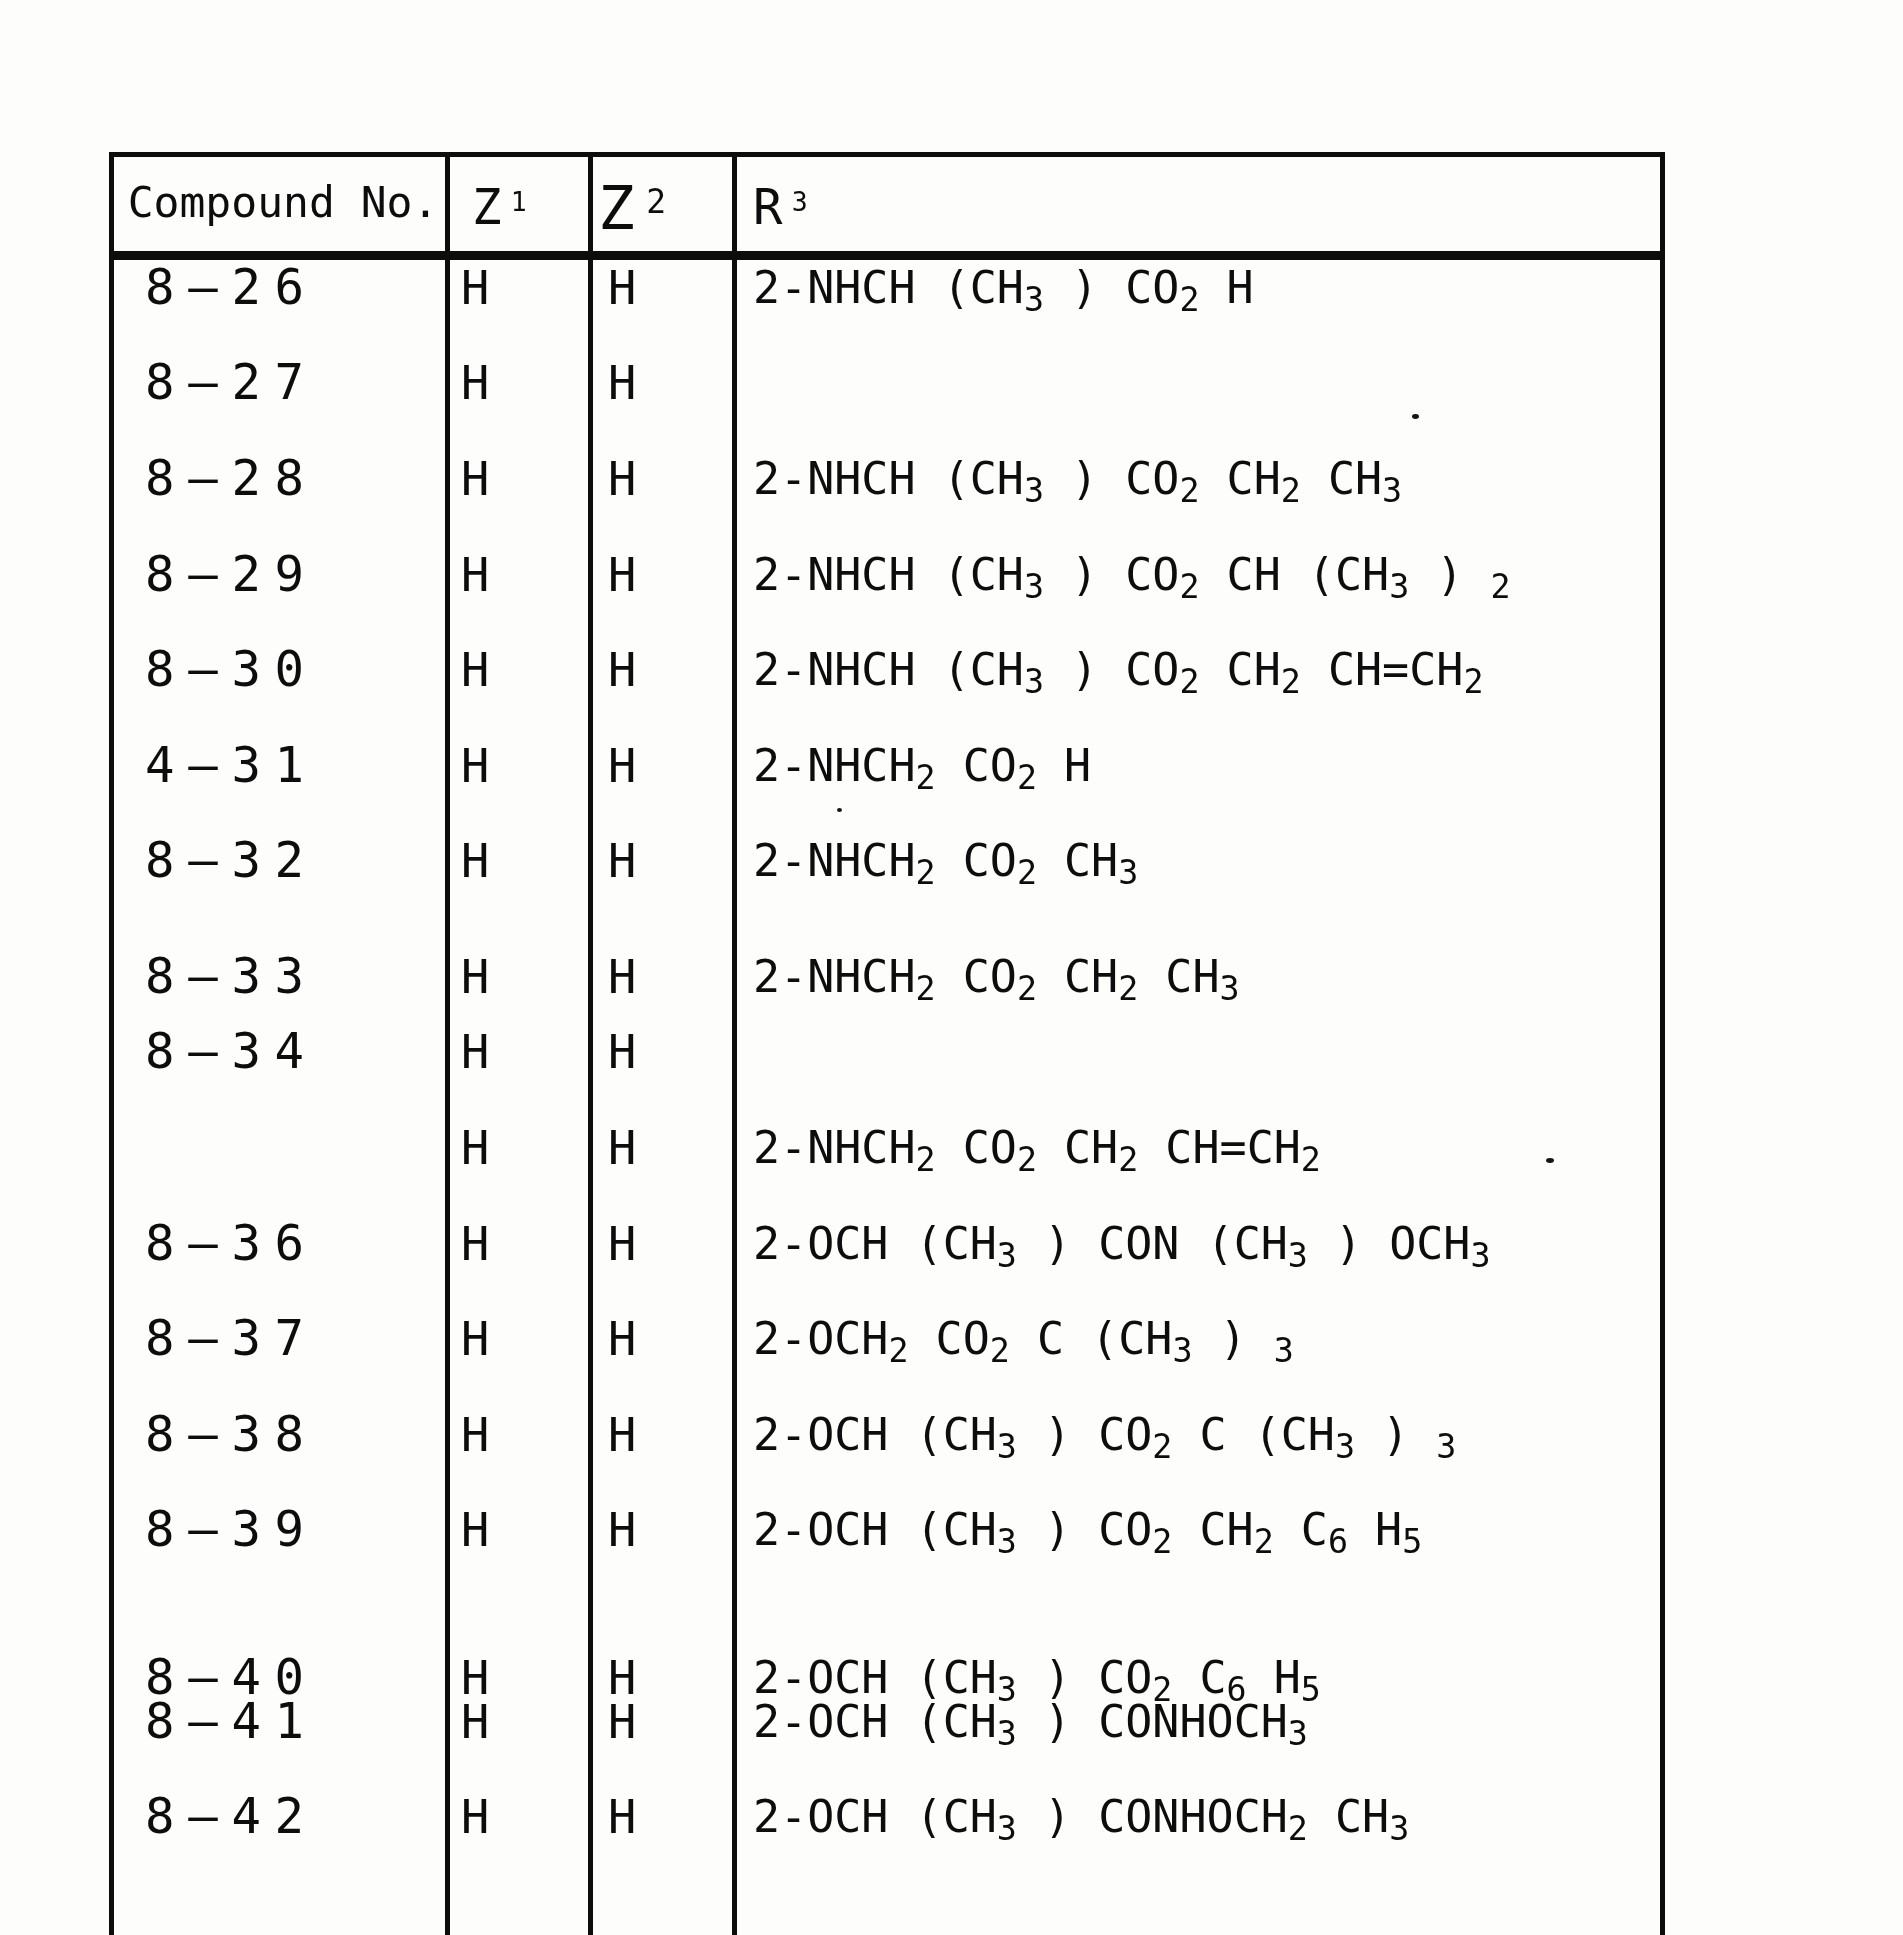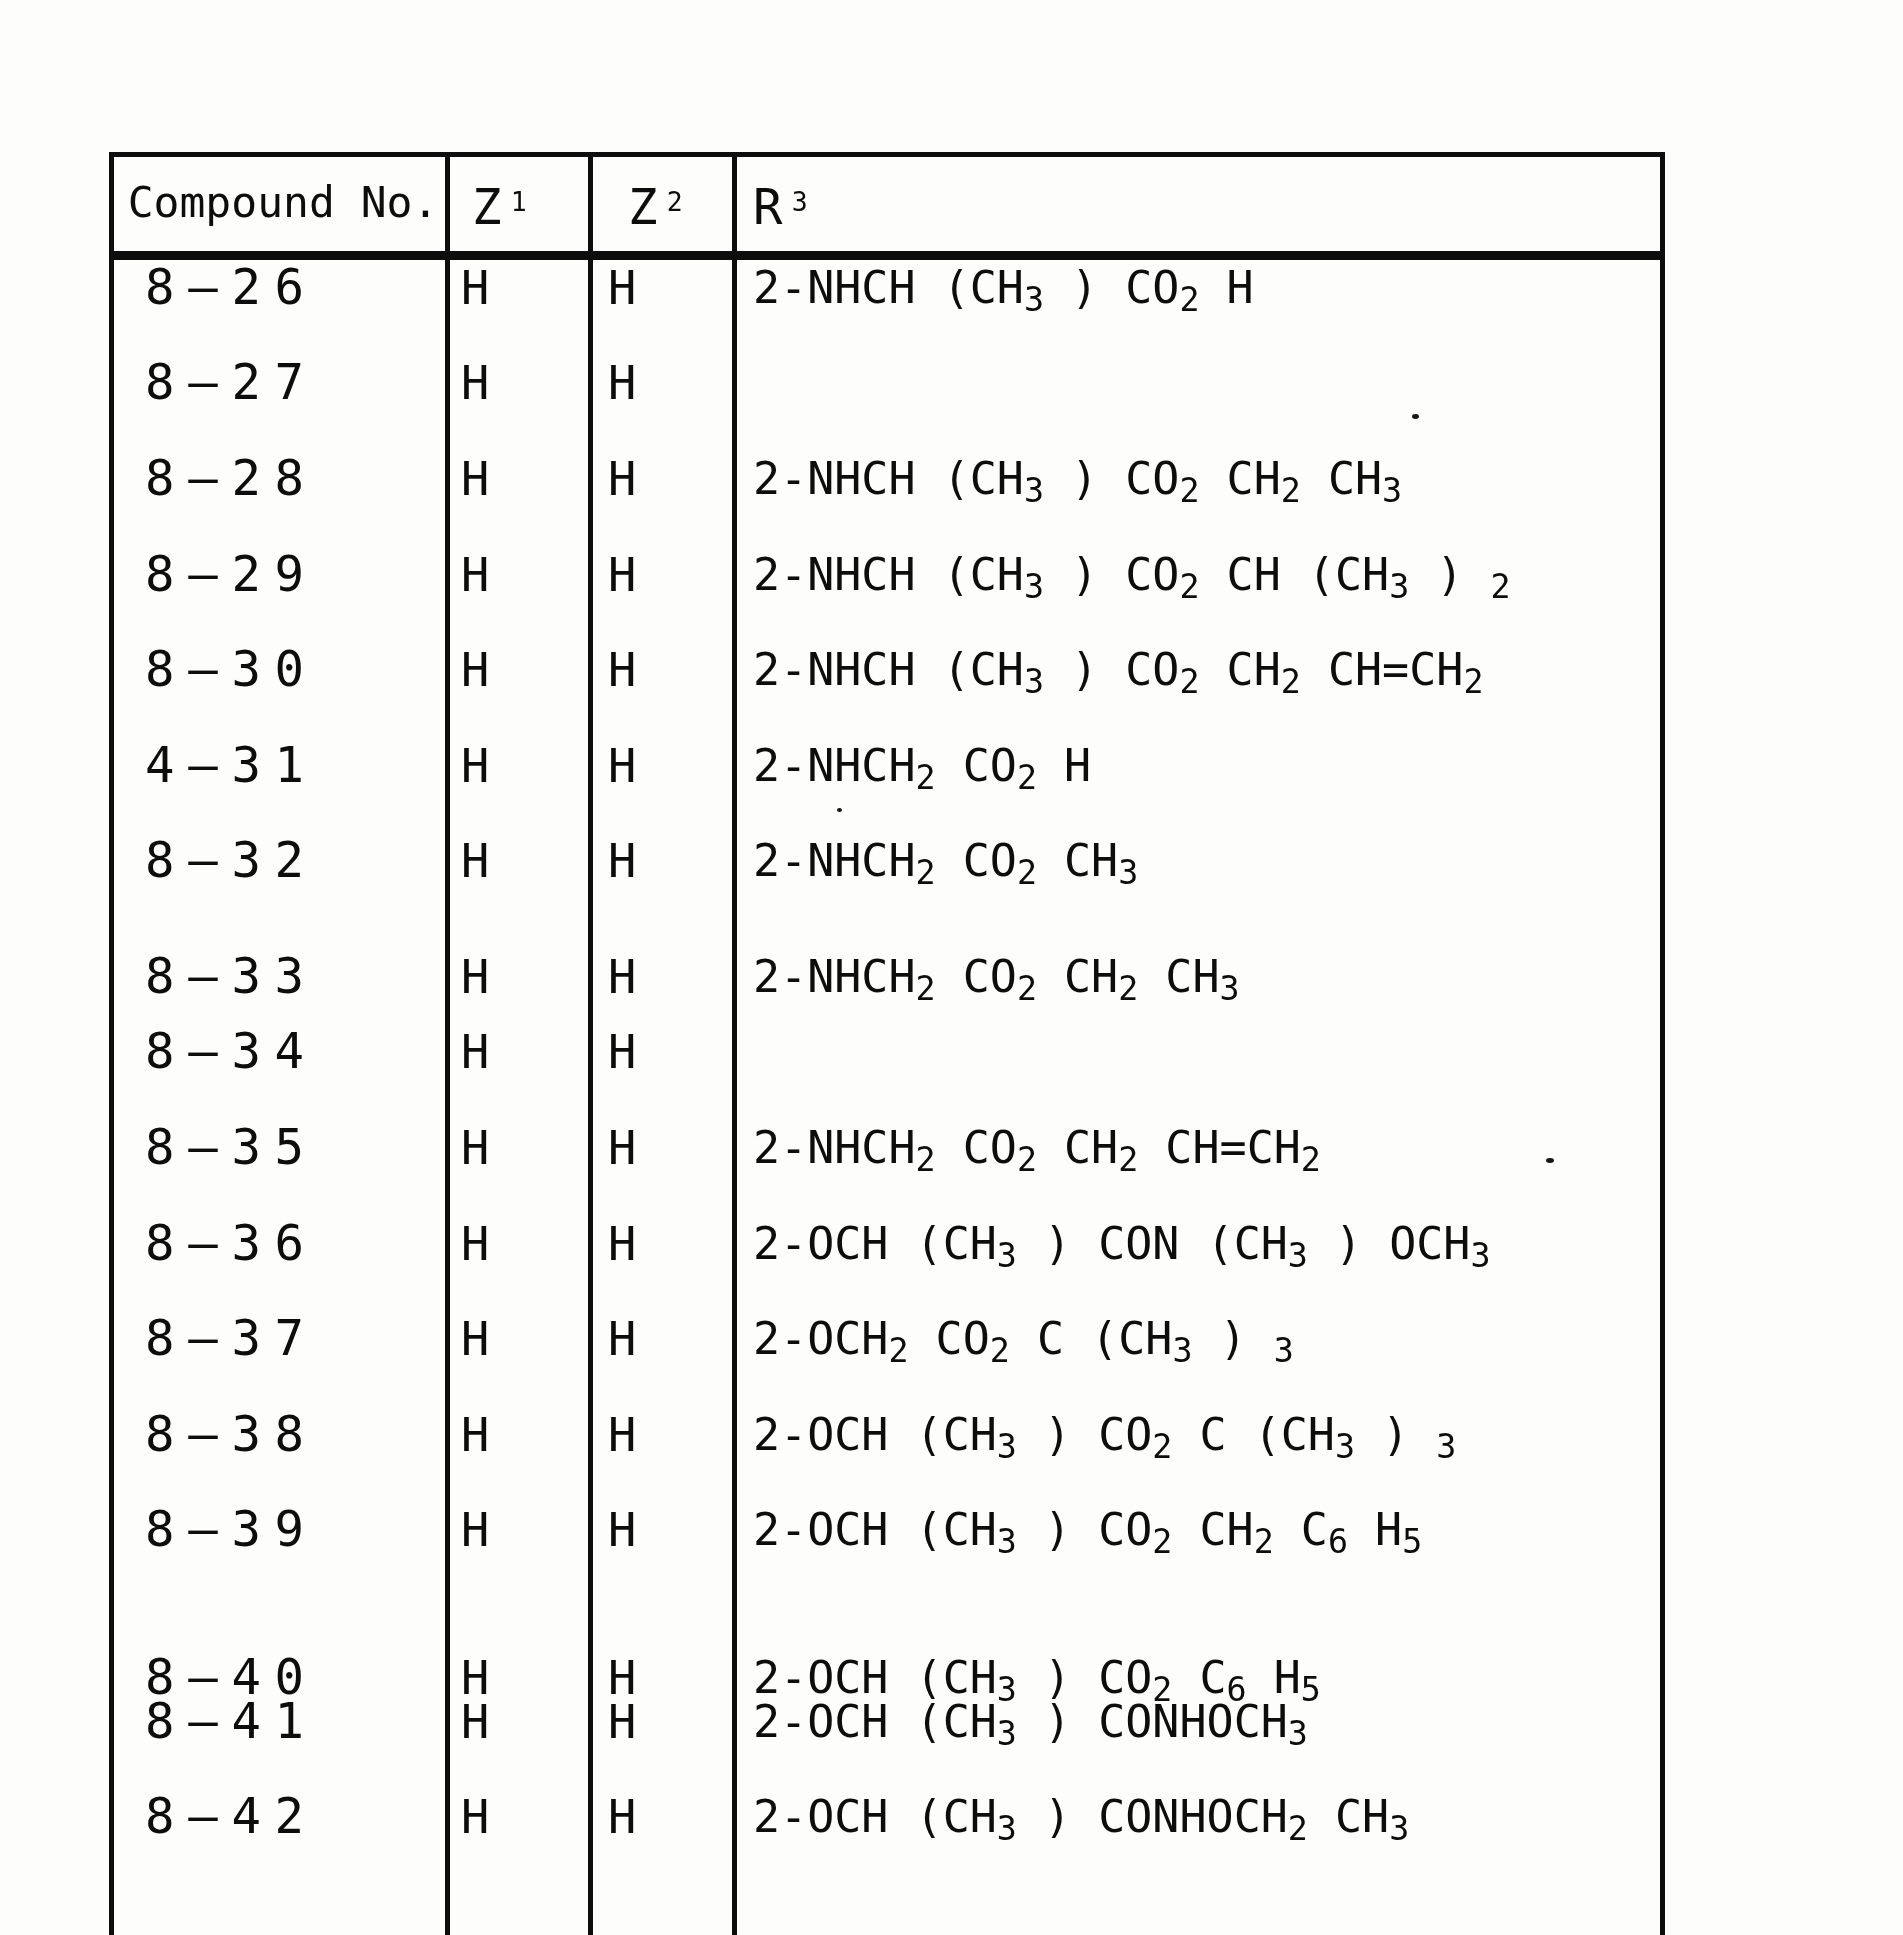--- a/index.html
+++ b/index.html
@@ -26,21 +26,21 @@
   .v3{left:618px;}
   
   .hsep{position:absolute;left:0;right:0;top:94px;height:8.8px;background:#0d0d0d;}
   
   .h-cell{
     position:absolute;top:0;height:94px;line-height:90px;
     white-space:nowrap;font-size:43px;
   }
   .h-no{left:13.7px;}
   .h-z1{left:358px;font-size:49px;}
-  .h-z2{left:514px;font-size:49px;}
+  .h-z2{left:484px;font-size:61px;}
   .h-r3{left:639px;font-size:49px;}
   .h-cell sup{
     font-size:0.54em;
     vertical-align:0.5em;
     margin-left:0.35em;
   }
   
   .row{position:absolute;left:0;right:0;height:96px;line-height:96px;}
   .cell{position:absolute;top:0;white-space:nowrap;}
   .c-no{left:31px;font-size:49px;letter-spacing:13.7px;}
@@ -127,21 +127,20 @@
             <span class="cell c-z1">H</span>
             <span class="cell c-z2">H</span>
             <span class="cell c-r3">2-NHCH<sub>2</sub> CO<sub>2</sub> CH<sub>2</sub> CH<sub>3</sub></span>
           </div>
           <div class="row" style="top: 847px;">
             <span class="cell c-no">8—34</span>
             <span class="cell c-z1">H</span>
             <span class="cell c-z2">H</span>
           </div>
           <div class="row" style="top: 943px;">
-            <span class="cell c-no">8—35</span>
             <span class="cell c-z1">H</span>
             <span class="cell c-z2">H</span>
             <span class="cell c-r3">2-NHCH<sub>2</sub> CO<sub>2</sub> CH<sub>2</sub> CH=CH<sub>2</sub></span>
           </div>
           <div class="row" style="top: 1039px; padding-left: 40px;">
             <span class="cell c-no">8—36</span>
             <span class="cell c-z1">H</span>
             <span class="cell c-z2">H</span>
             <span class="cell c-r3">2-OCH (CH<sub>3</sub> ) CON (CH<sub>3</sub> ) OCH<sub>3</sub></span>
           </div>

